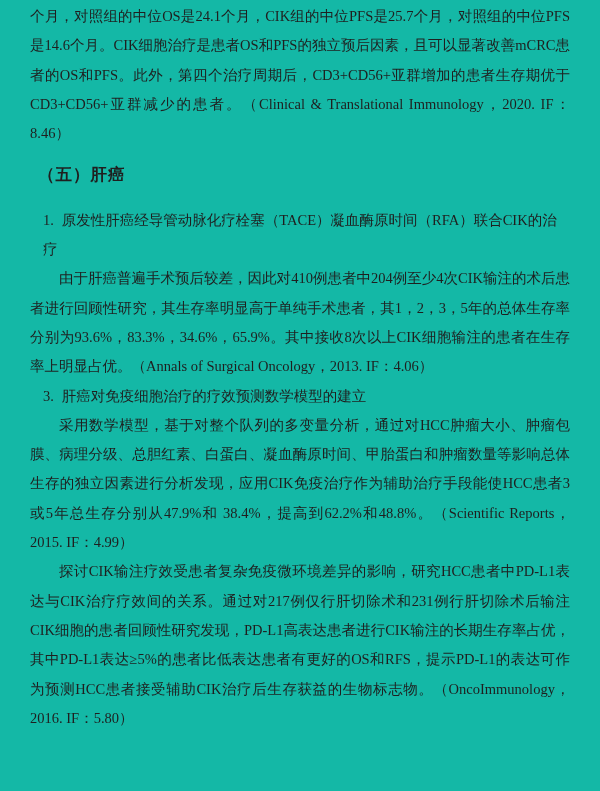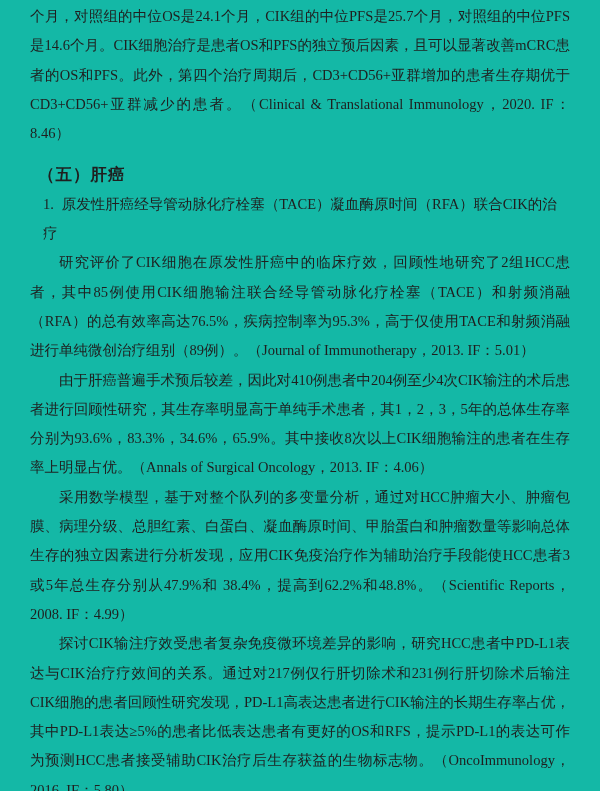--- a/index.html
+++ b/index.html
@@ -21,21 +21,21 @@
     text-align: justify;
   }
   .para {
     margin: 0;
     text-indent: 2em;
   }
   .para.no-indent {
     text-indent: 0;
   }
   .heading {
-    margin: 12px 0 0 0;
+    margin: 12px 0 16px 0;
     padding-left: 8px;
     font-size: 16.5px;
     font-weight: 700;
     line-height: 29.3px;
     text-align: left;
     letter-spacing: 1px;
   }
   .item-title {
     margin: 0;
     padding-left: 13px;
@@ -49,21 +49,21 @@
 </head>
 <body>
 
 <div class="page">
 
   <p class="para no-indent">个月，对照组的中位OS是24.1个月，CIK组的中位PFS是25.7个月，对照组的中位PFS是14.6个月。CIK细胞治疗是患者OS和PFS的独立预后因素，且可以显著改善mCRC患者的OS和PFS。此外，第四个治疗周期后，CD3+CD56+亚群增加的患者生存期优于CD3+CD56+亚群减少的患者。（Clinical &amp; Translational Immunology，2020. IF：8.46）</p>
 
   <h2 class="heading">（五）肝癌</h2>
 
   <p class="item-title"><span>1.</span><span class="title-text">原发性肝癌经导管动脉化疗栓塞（TACE）凝血酶原时间（RFA）联合CIK的治疗</span></p>
-  <p class="para">研究评价了CIK细胞在原发性肝癌中的临床疗效，回顾性地研究了2组HCC患者，其中85例使用CIK细胞输注联合经导管动脉化疗栓塞（TACE）和射频消融（RFA）的总有效率高达76.5%，疾病控制率为95.3%，高于仅使用TACE和射频消融进行单纯微创治疗组别（89例）。（Journal of Immunotherapy，2013. IF：5.01）</p>
 
   <p class="para">由于肝癌普遍手术预后较差，因此对410例患者中204例至少4次CIK输注的术后患者进行回顾性研究，其生存率明显高于单纯手术患者，其1，2，3，5年的总体生存率分别为93.6%，83.3%，34.6%，65.9%。其中接收8次以上CIK细胞输注的患者在生存率上明显占优。（Annals of Surgical Oncology，2013. IF：4.06）</p>
 
-  <p class="para">采用数学模型，基于对整个队列的多变量分析，通过对HCC肿瘤大小、肿瘤包膜、病理分级、总胆红素、白蛋白、凝血酶原时间、甲胎蛋白和肿瘤数量等影响总体生存的独立因素进行分析发现，应用CIK免疫治疗作为辅助治疗手段能使HCC患者3或5年总生存分别从47.9%和 38.4%，提高到62.2%和48.8%。（Scientific Reports，2008. IF：4.99）</p>
+  <p class="item-title"><span>3.</span><span class="title-text">肝癌对免疫细胞治疗的疗效预测数学模型的建立</span></p>
+  <p class="para">采用数学模型，基于对整个队列的多变量分析，通过对HCC肿瘤大小、肿瘤包膜、病理分级、总胆红素、白蛋白、凝血酶原时间、甲胎蛋白和肿瘤数量等影响总体生存的独立因素进行分析发现，应用CIK免疫治疗作为辅助治疗手段能使HCC患者3或5年总生存分别从47.9%和 38.4%，提高到62.2%和48.8%。（Scientific Reports，2015. IF：4.99）</p>
 
   <p class="para">探讨CIK输注疗效受患者复杂免疫微环境差异的影响，研究HCC患者中PD-L1表达与CIK治疗疗效间的关系。通过对217例仅行肝切除术和231例行肝切除术后输注CIK细胞的患者回顾性研究发现，PD-L1高表达患者进行CIK输注的长期生存率占优，其中PD-L1表达≥5%的患者比低表达患者有更好的OS和RFS，提示PD-L1的表达可作为预测HCC患者接受辅助CIK治疗后生存获益的生物标志物。（OncoImmunology，2016. IF：5.80）</p>
 
 </div>
 
 </body></html>

